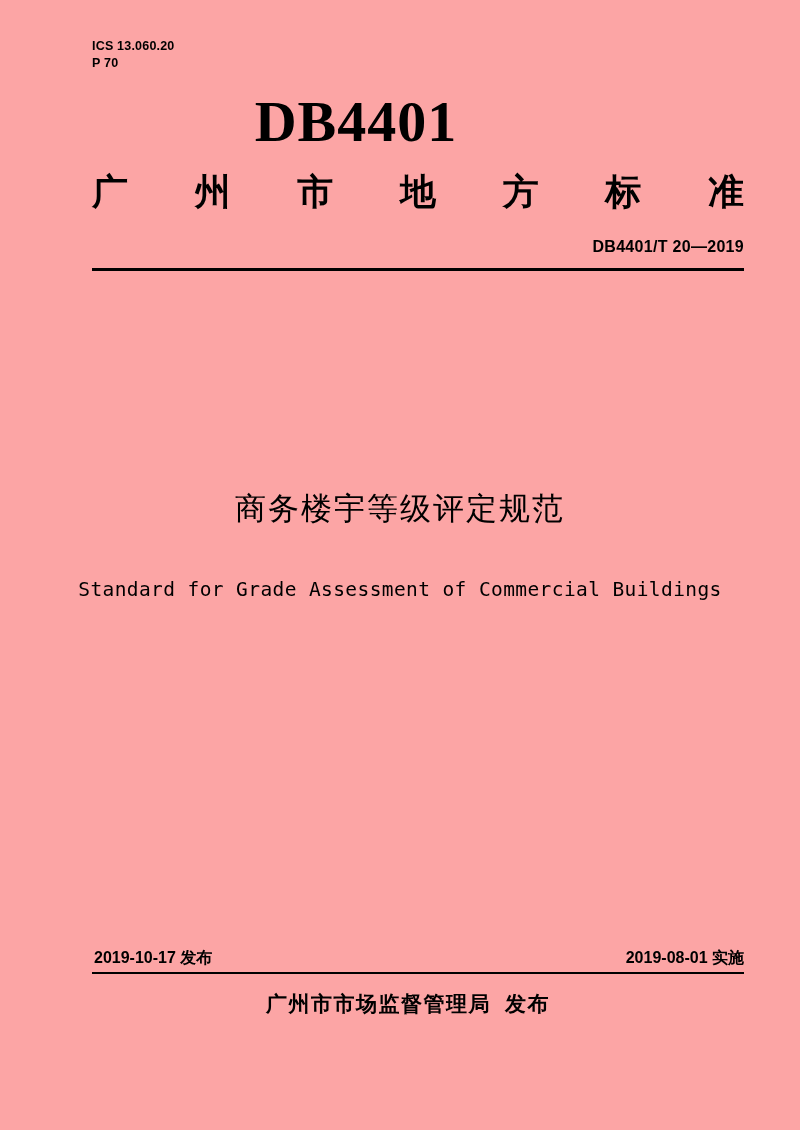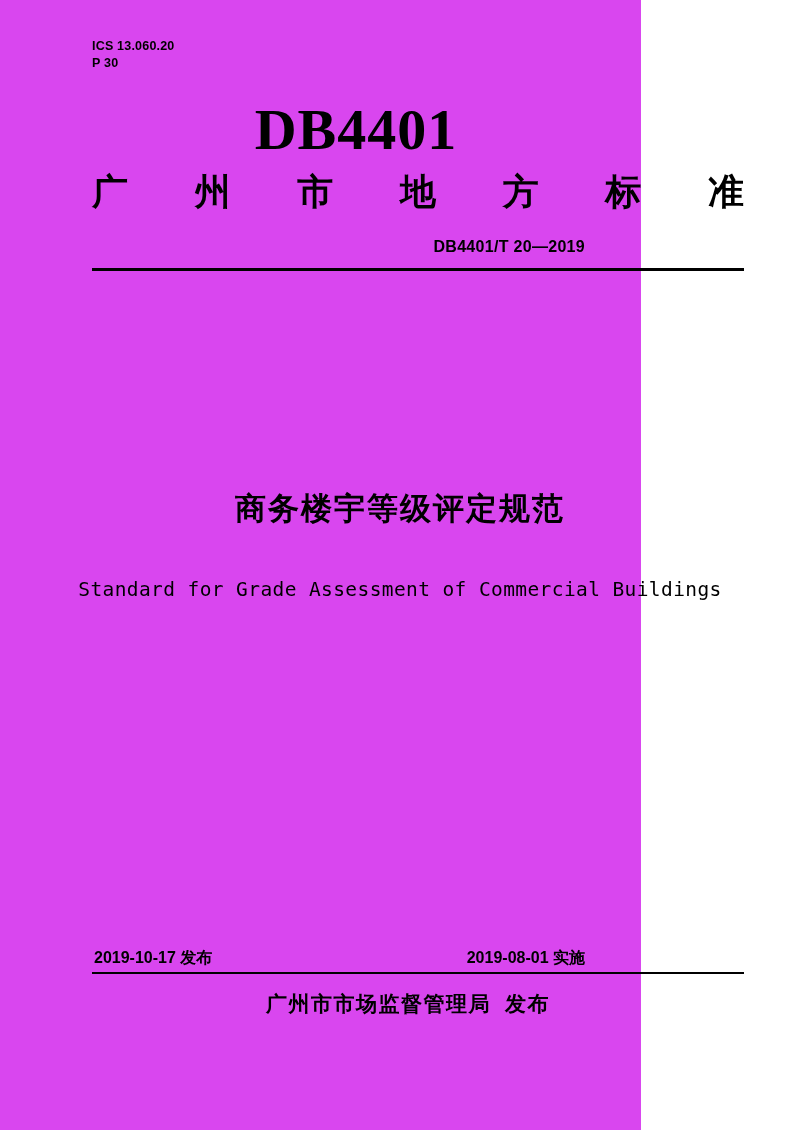--- a/index.html
+++ b/index.html
@@ -12,42 +12,42 @@
     height: 1130px;
     position: relative;
     font-family: "Liberation Sans", sans-serif;
     color: #000000;
     overflow: hidden;
   }
   .page {
     position: absolute;
     left: 0;
     top: 0;
-    width: 641px;
+    width: 800px;
     height: 1130px;
-    background: #d946ef;
+    background: #fca5a5;
   }
 
   
   .ics-block {
     position: absolute;
     left: 92px;
     top: 38px;
     font-size: 12.5px;
     line-height: 17px;
     font-weight: bold;
     letter-spacing: 0.2px;
   }
   .ics-line { display: block; white-space: nowrap; }
 
   
   .db-code {
     position: absolute;
     left: 0;
-    top: 96px;
+    top: 88px;
     width: 800px;
     text-align: center;
     font-family: "Liberation Serif", serif;
     font-weight: bold;
     font-size: 58px;
     letter-spacing: 1px;
     padding-right: 88px;
     box-sizing: border-box;
   }
 
@@ -95,21 +95,21 @@
   }
 
   
   .title-cn {
     position: absolute;
     left: 0;
     top: 488px;
     width: 800px;
     text-align: center;
     font-size: 31px;
-    font-weight: bold;
+    font-weight: normal;
     letter-spacing: 2px;
   }
   .title-en {
     position: absolute;
     left: 0;
     top: 538px;
     width: 800px;
     text-align: center;
     font-family: "DejaVu Sans Mono", monospace;
     font-size: 19.5px;
@@ -148,21 +148,21 @@
   }
   .issuer .issuer-verb { margin-left: 14px; }
 </style>
 </head>
 <body>
 
 <div class="page">
 
   <div class="ics-block">
     <span class="ics-line">ICS 13.060.20</span>
-    <span class="ics-line">P 30</span>
+    <span class="ics-line">P 70</span>
   </div>
 
   <div class="db-code">DB4401</div>
 
   <div class="cn-standard-line">
     <span>广</span>
     <span>州</span>
     <span>市</span>
     <span>地</span>
     <span>方</span>

